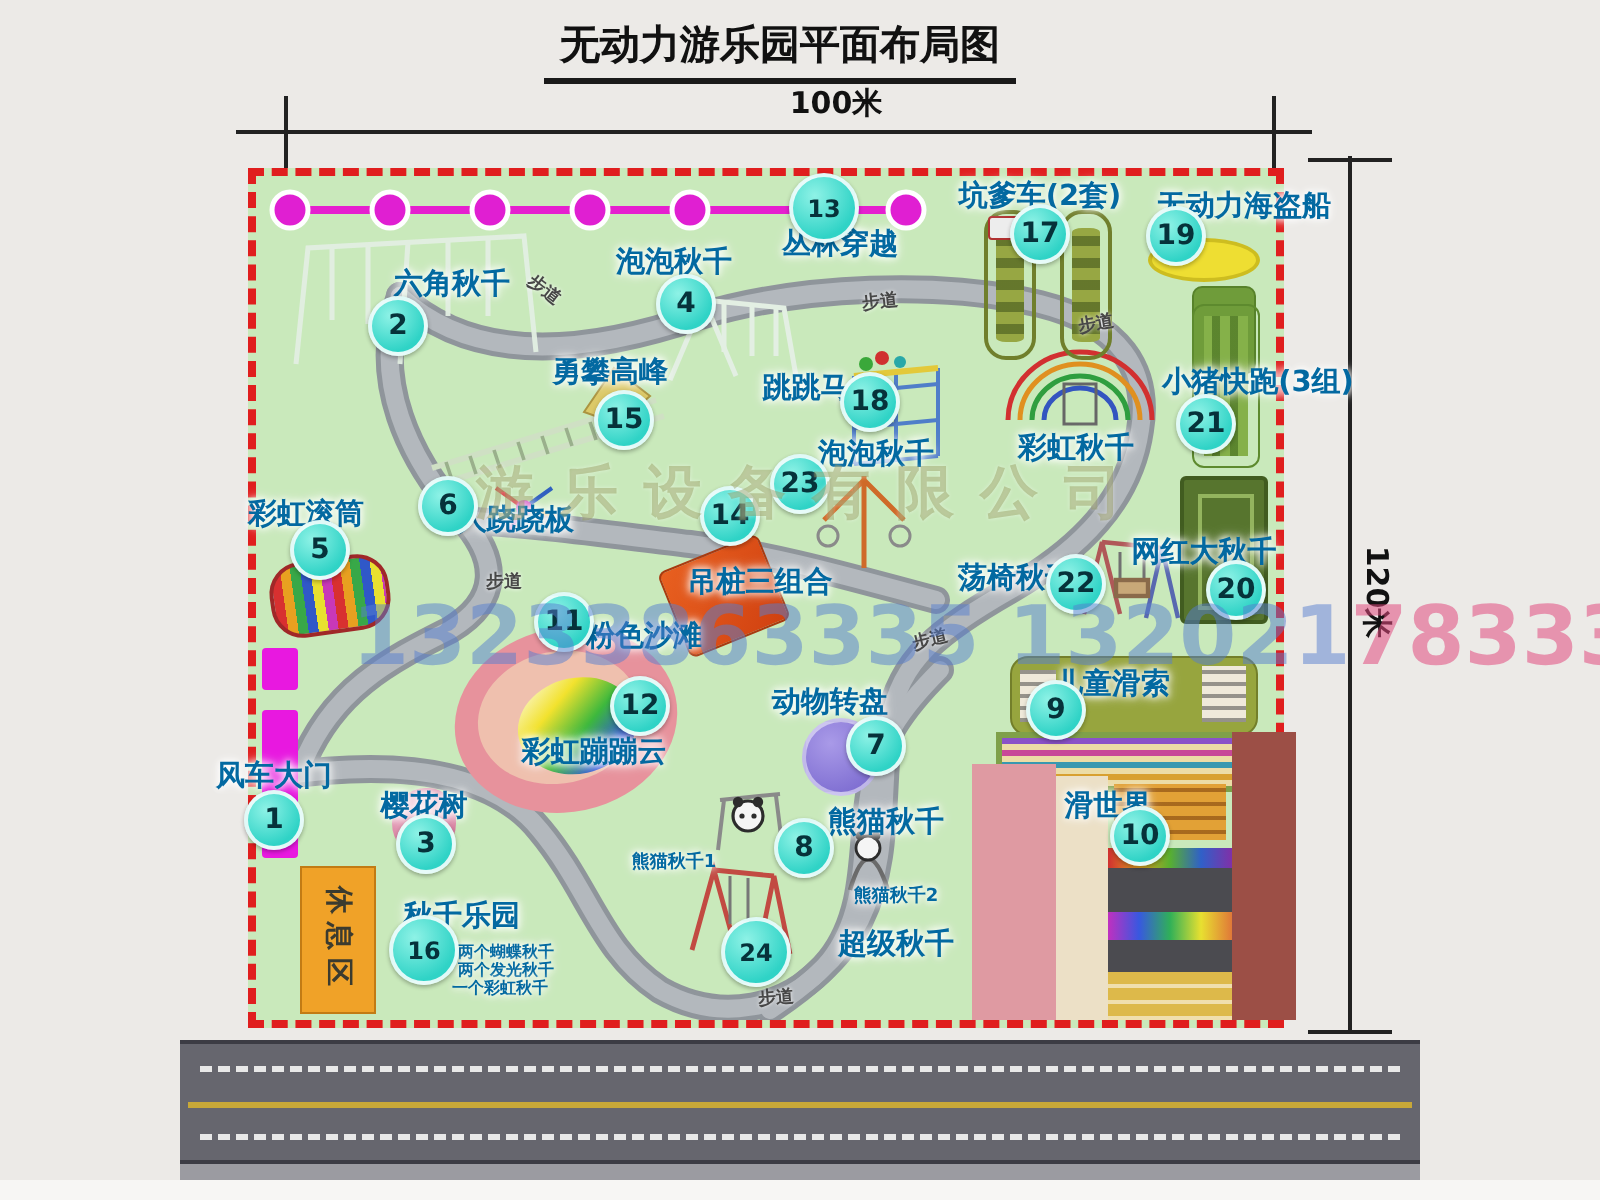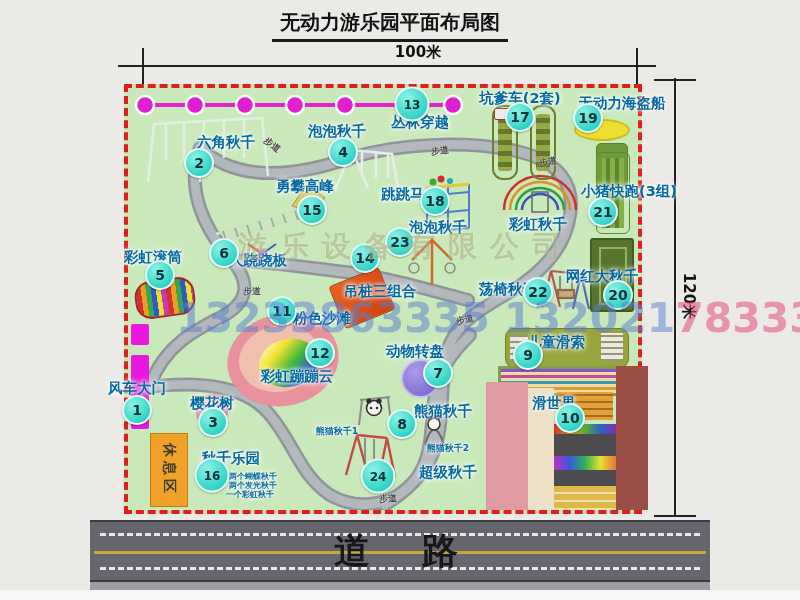--- a/index.html
+++ b/index.html
@@ -296,18 +296,17 @@
     <div class="bdg lg" style="left:250px;top:388px;">24</div>
   </div>
 
   <div class="wm-co">游乐设备有限公司</div>
   <div class="wm-ph"><span>13233863335 132021</span><span class="tail">78333</span></div>
 
   <div id="road">
     <div class="lane" style="top:11px;"></div>
     <div class="yellow"></div>
     <div class="lane" style="top:45px;"></div>
-    <div class="road-label">道　路</div>
   </div>
   <div class="road-shoulder"></div>
   <div class="page-bottom"></div>
 
 </div>
 
 </body></html>

